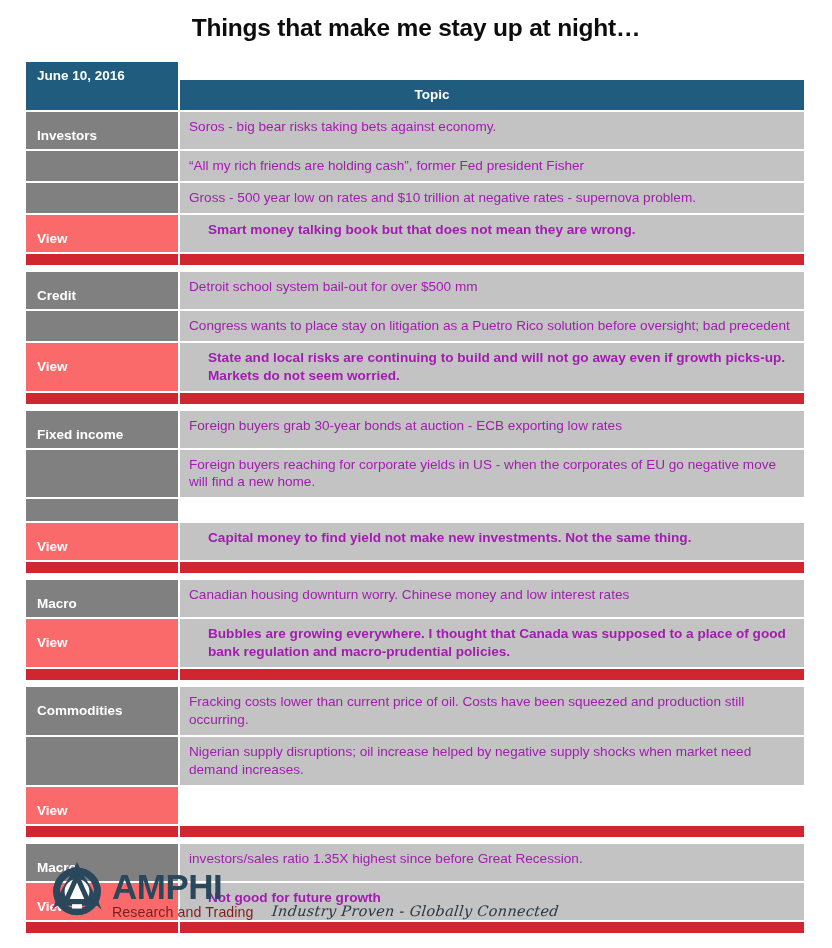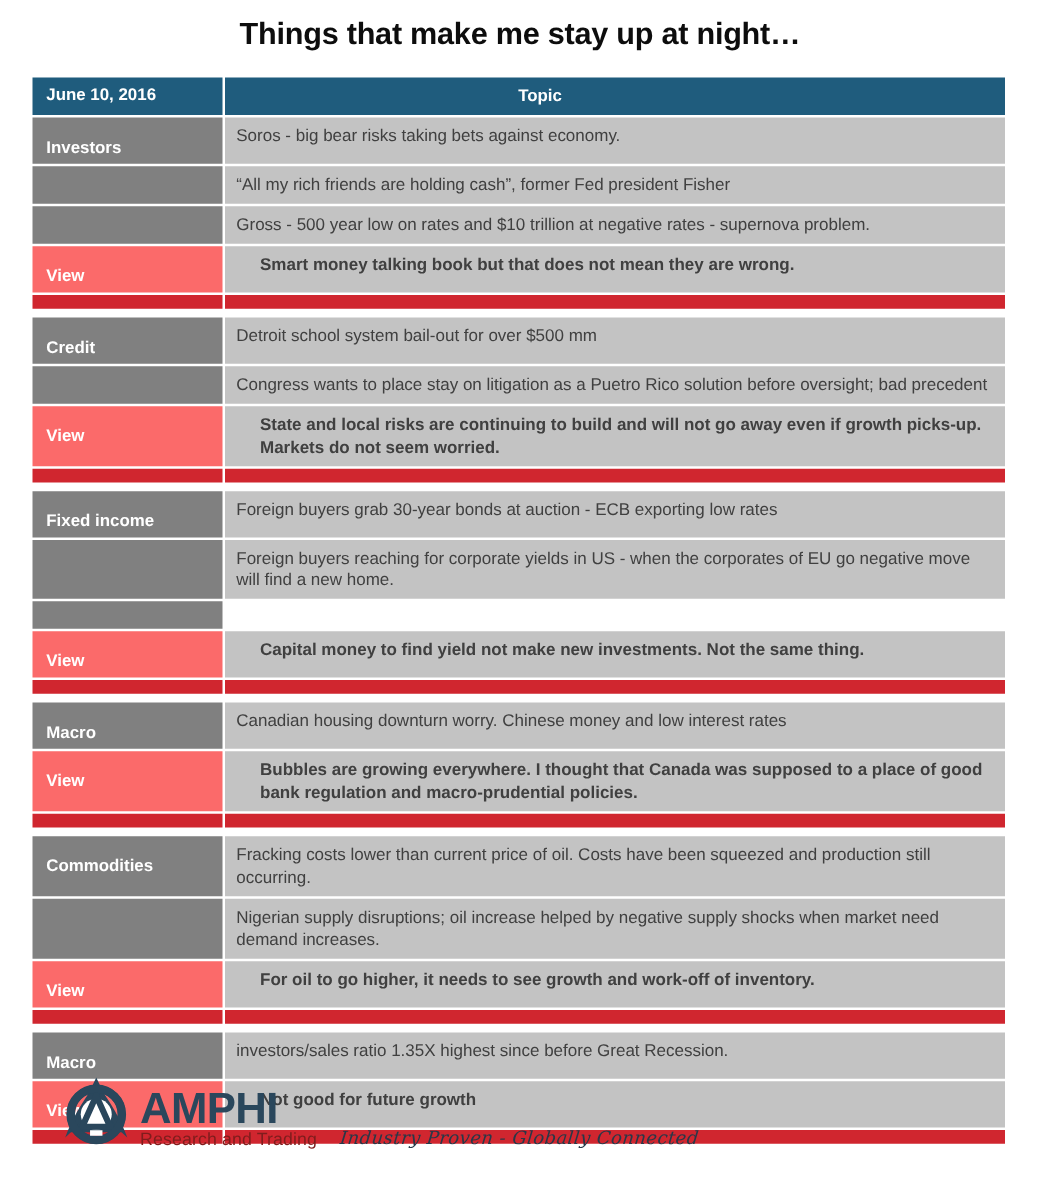--- a/index.html
+++ b/index.html
@@ -60,39 +60,40 @@
     color: #ffffff;
     background: #808080;
   }
   .cell-topic {
     flex: 1 1 auto;
     box-sizing: border-box;
     margin-left: 2px;
     padding: 6px 10px 6px 9px;
     font-size: 13.6px;
     line-height: 1.32;
-    color: #404040;
+    color: #a21caf;
     background: #c3c3c3;
   }
 
   
   .row-header .cell-label {
     background: #1f5c7d;
     padding-top: 6px;
     padding-bottom: 6px;
     font-size: 13.5px;
   }
   .row-header .cell-topic {
     background: #1f5c7d;
     color: #ffffff;
     font-weight: bold;
     font-size: 13.5px;
     text-align: center;
     padding-left: 0;
     padding-right: 120px;
+    margin-top: 18px;
   }
 
   
   .row-view .cell-label { background: #fb6a6a; }
   .row-view .cell-topic { font-weight: bold; padding-left: 28px; }
 
   
   .row-sep { margin-bottom: 2px; }
   .row-sep .cell-label {
     background: #d0262f;
@@ -246,21 +247,20 @@
         <div class="row">
           <div class="cell-label">Commodities</div>
           <div class="cell-topic">Fracking costs lower than current price of oil. Costs have been squeezed and production still occurring.</div>
         </div>
         <div class="row">
           <div class="cell-label"></div>
           <div class="cell-topic">Nigerian supply disruptions; oil increase helped by negative supply shocks when market need demand increases.</div>
         </div>
         <div class="row row-view">
           <div class="cell-label">View</div>
-          <div class="cell-topic">For oil to go higher, it needs to see growth and work-off of inventory.</div>
         </div>
         <div class="row row-sep">
           <div class="cell-label"></div>
           <div class="cell-topic"></div>
         </div>
         <div class="gap"></div>
         <div class="row">
           <div class="cell-label">Macro</div>
           <div class="cell-topic">investors/sales ratio 1.35X highest since before Great Recession.</div>
         </div>

